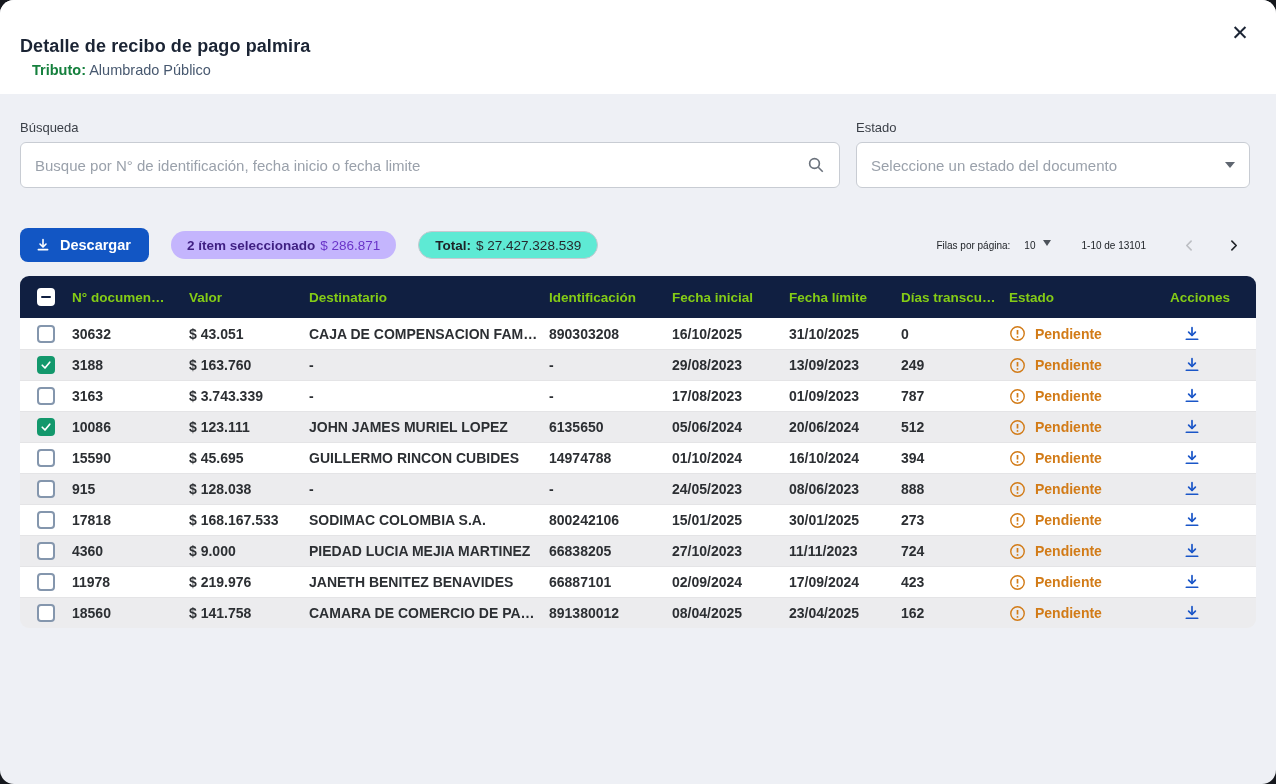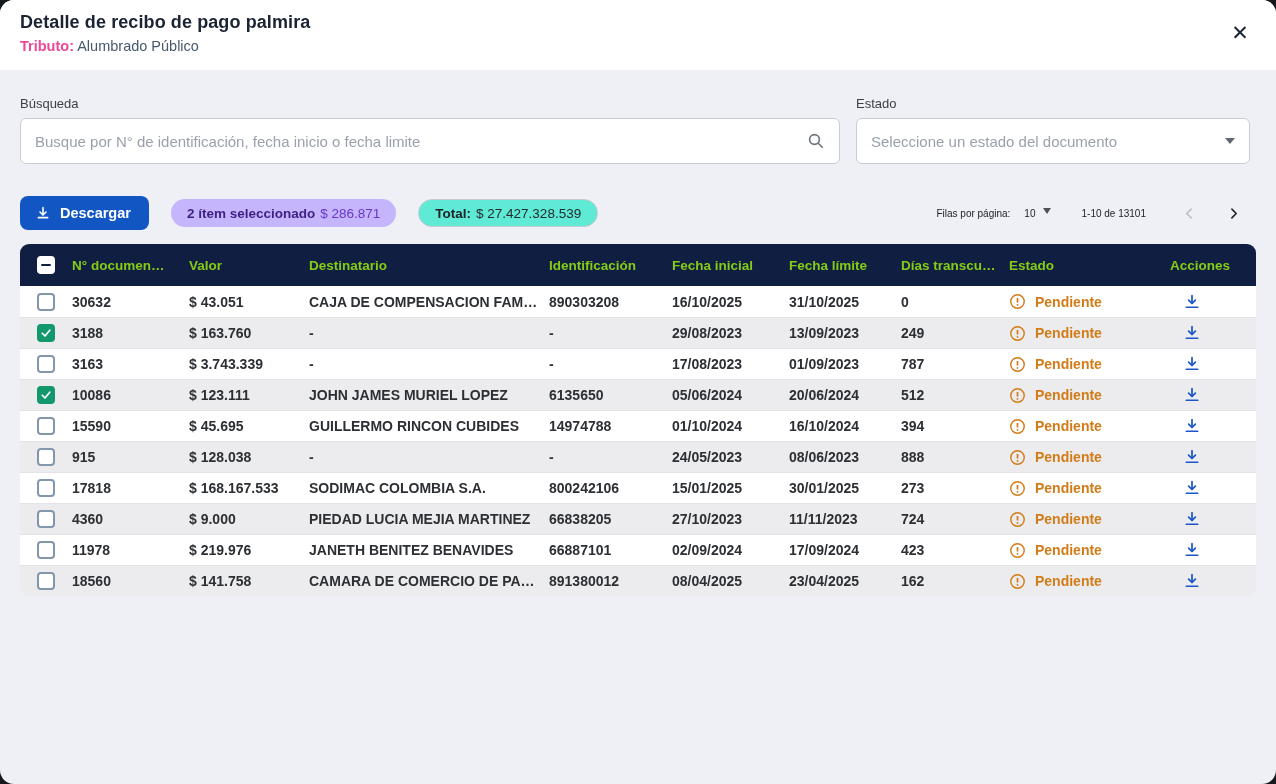--- a/index.html
+++ b/index.html
@@ -3,25 +3,25 @@
 <meta charset="utf-8">
 <style>
   * { margin:0; padding:0; box-sizing:border-box; }
   html,body { width:1276px; height:784px; background:#15181d; font-family:"Liberation Sans", sans-serif; }
   .modal {
     width:1276px; height:784px; border-radius:14px; overflow:hidden;
     background:#eef0f5; display:flex; flex-direction:column;
   }
   
   .modal-header {
-    background:#ffffff; padding:12px 24px 16px 20px; position:relative; flex:0 0 auto;
+    background:#ffffff; padding:36px 24px 16px 20px; position:relative; flex:0 0 auto;
   }
   .title { font-size:18px; font-weight:bold; color:#1b2434; letter-spacing:0.1px; }
   .subtitle { font-size:14.5px; color:#47586f; margin-top:5px; }
-  .subtitle b { color:#ec4899; }
+  .subtitle b { color:#15803d;margin-left:12px; }
   .close-btn {
     position:absolute; right:22px; top:18px; width:28px; height:28px;
     display:flex; align-items:center; justify-content:center;
     font-size:21px; color:#1b2434; cursor:pointer; background:none; border:none; line-height:1;
   }
   
   .filters { display:flex; gap:16px; padding:26px 26px 0 20px; flex:0 0 auto; }
   .field { display:flex; flex-direction:column; }
   .field-label { font-size:13px; color:#3a3f47; margin-bottom:7px; }
   .search-field { width:820px; }
@@ -35,21 +35,21 @@
     font-family:"Liberation Sans", sans-serif; background:transparent;
   }
   .input-box input::placeholder { color:#9aa1ab; }
   .select-placeholder { flex:1; font-size:15px; color:#9aa1ab; white-space:nowrap; overflow:hidden; }
   .search-glyph { width:18px; height:18px; flex:0 0 auto; }
   .caret-down {
     width:0; height:0; border-left:5px solid transparent; border-right:5px solid transparent;
     border-top:6px solid #5f6670; flex:0 0 auto;
   }
   
-  .toolbar { display:flex; align-items:center; padding:32px 26px 0 20px; flex:0 0 auto; }
+  .toolbar { display:flex; align-items:center; padding:40px 26px 0 20px; flex:0 0 auto; }
   .btn-download {
     display:flex; align-items:center; gap:9px; background:#1256c4; color:#fff;
     border:none; border-radius:8px; padding:9px 18px 9px 15px; font-size:14.5px; font-weight:bold;
     cursor:pointer; font-family:"Liberation Sans", sans-serif;
   }
   .chip {
     display:flex; align-items:center; gap:5px; height:28px; border-radius:14px;
     padding:0 16px; font-size:13.5px; margin-left:22px; white-space:nowrap;
   }
   .chip-selected { background:#c4b5fd; color:#6a35c9; }

